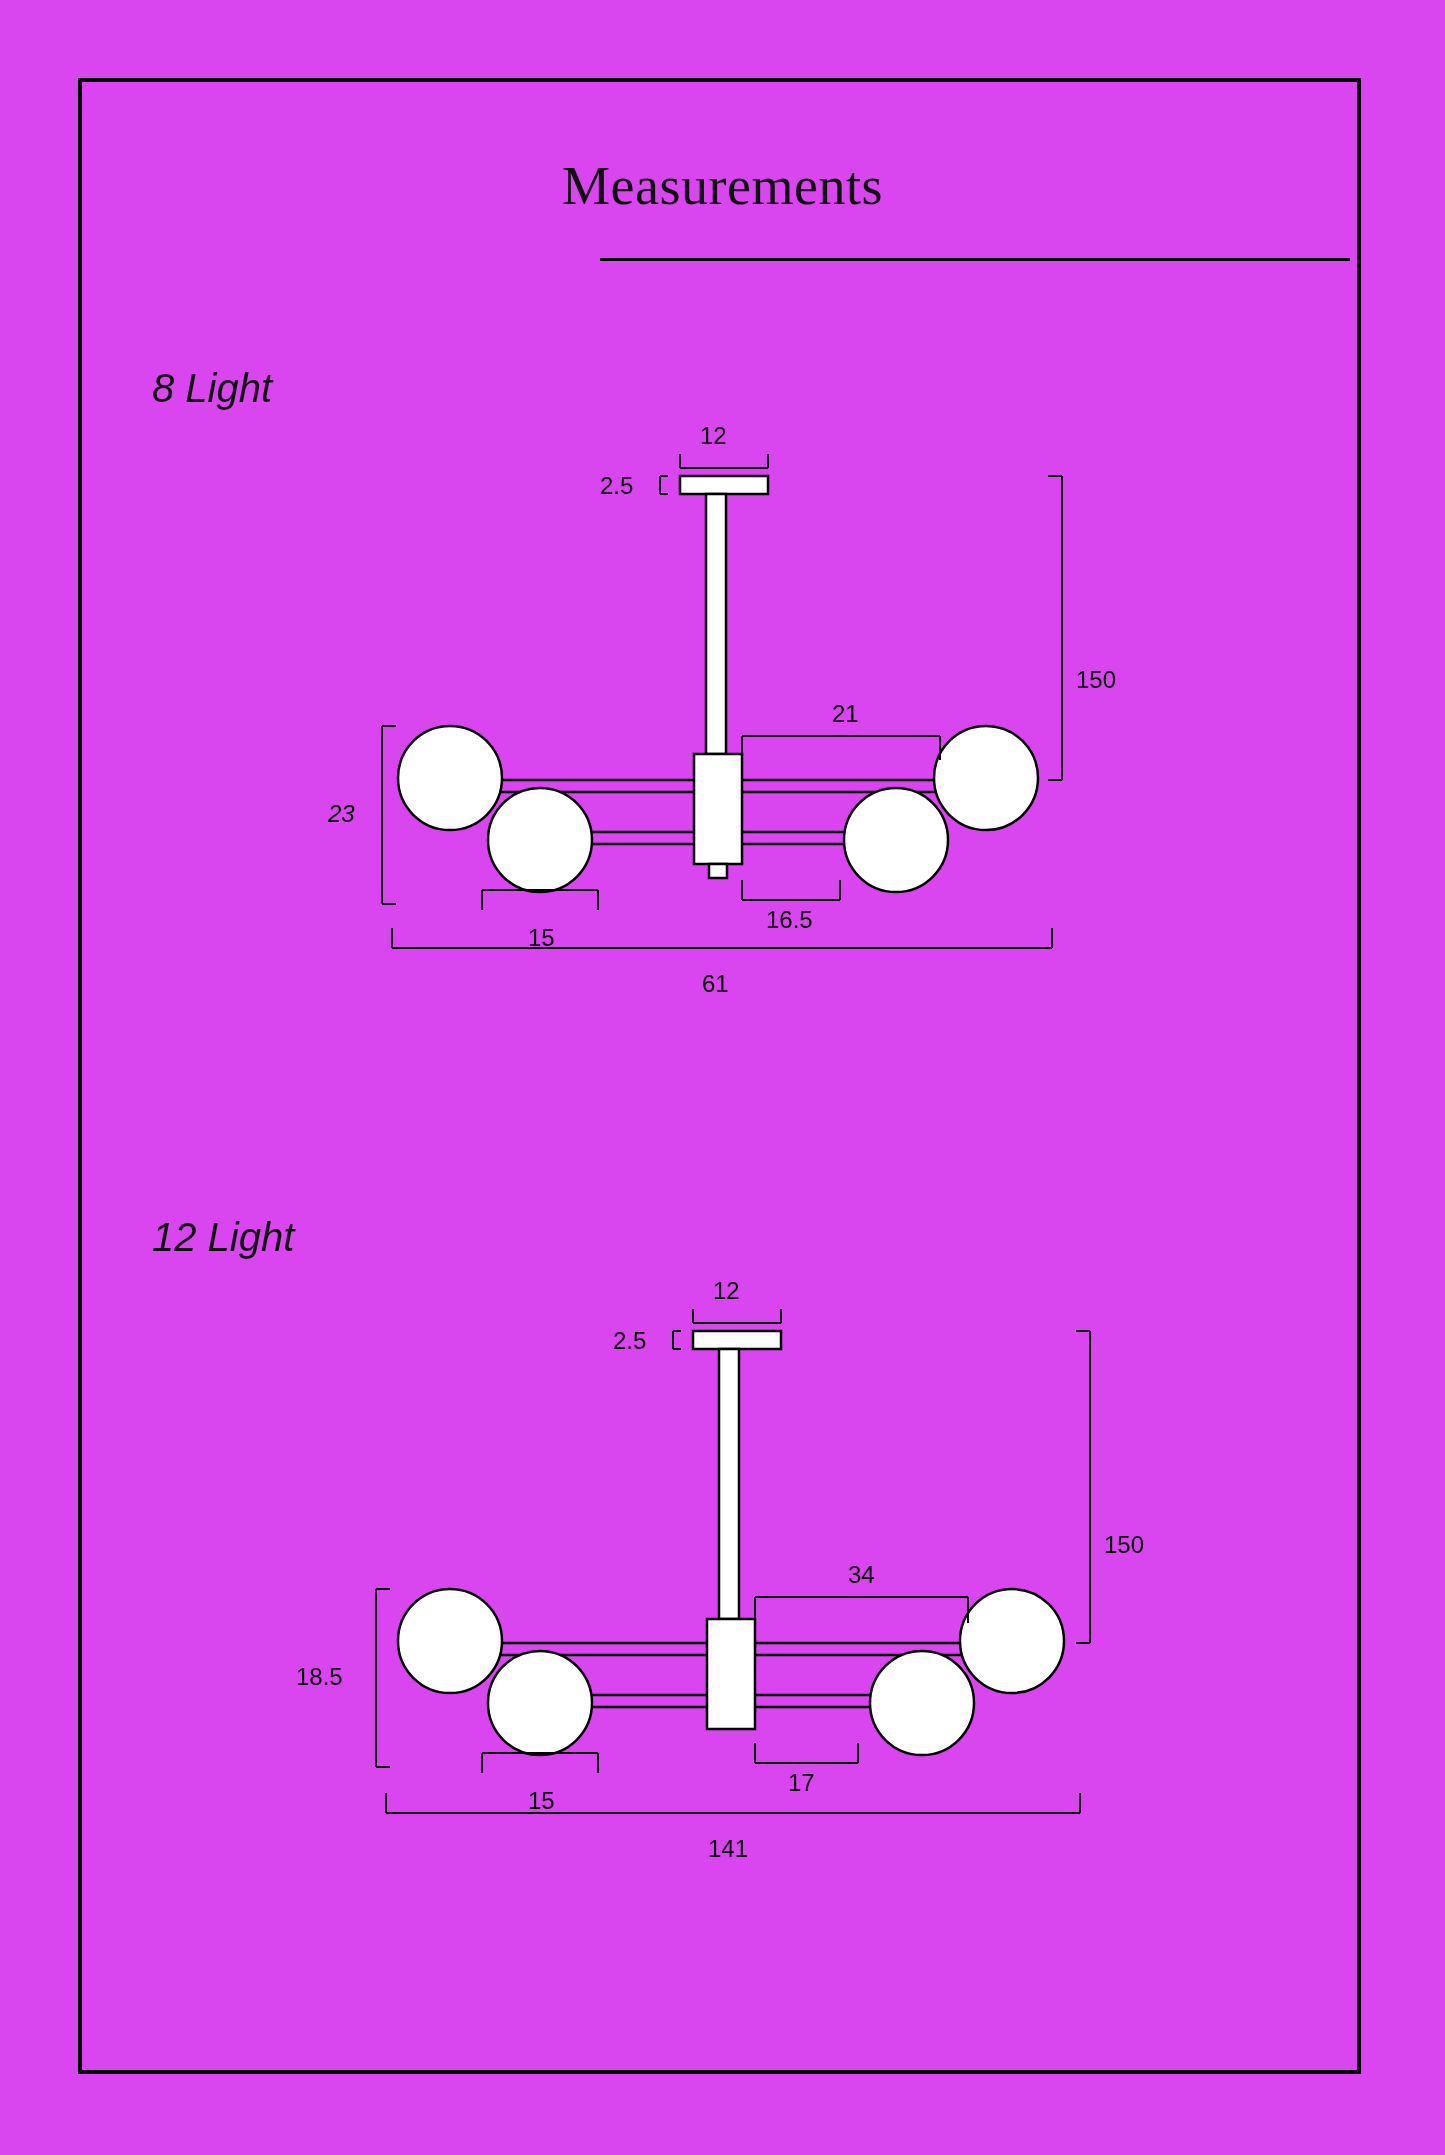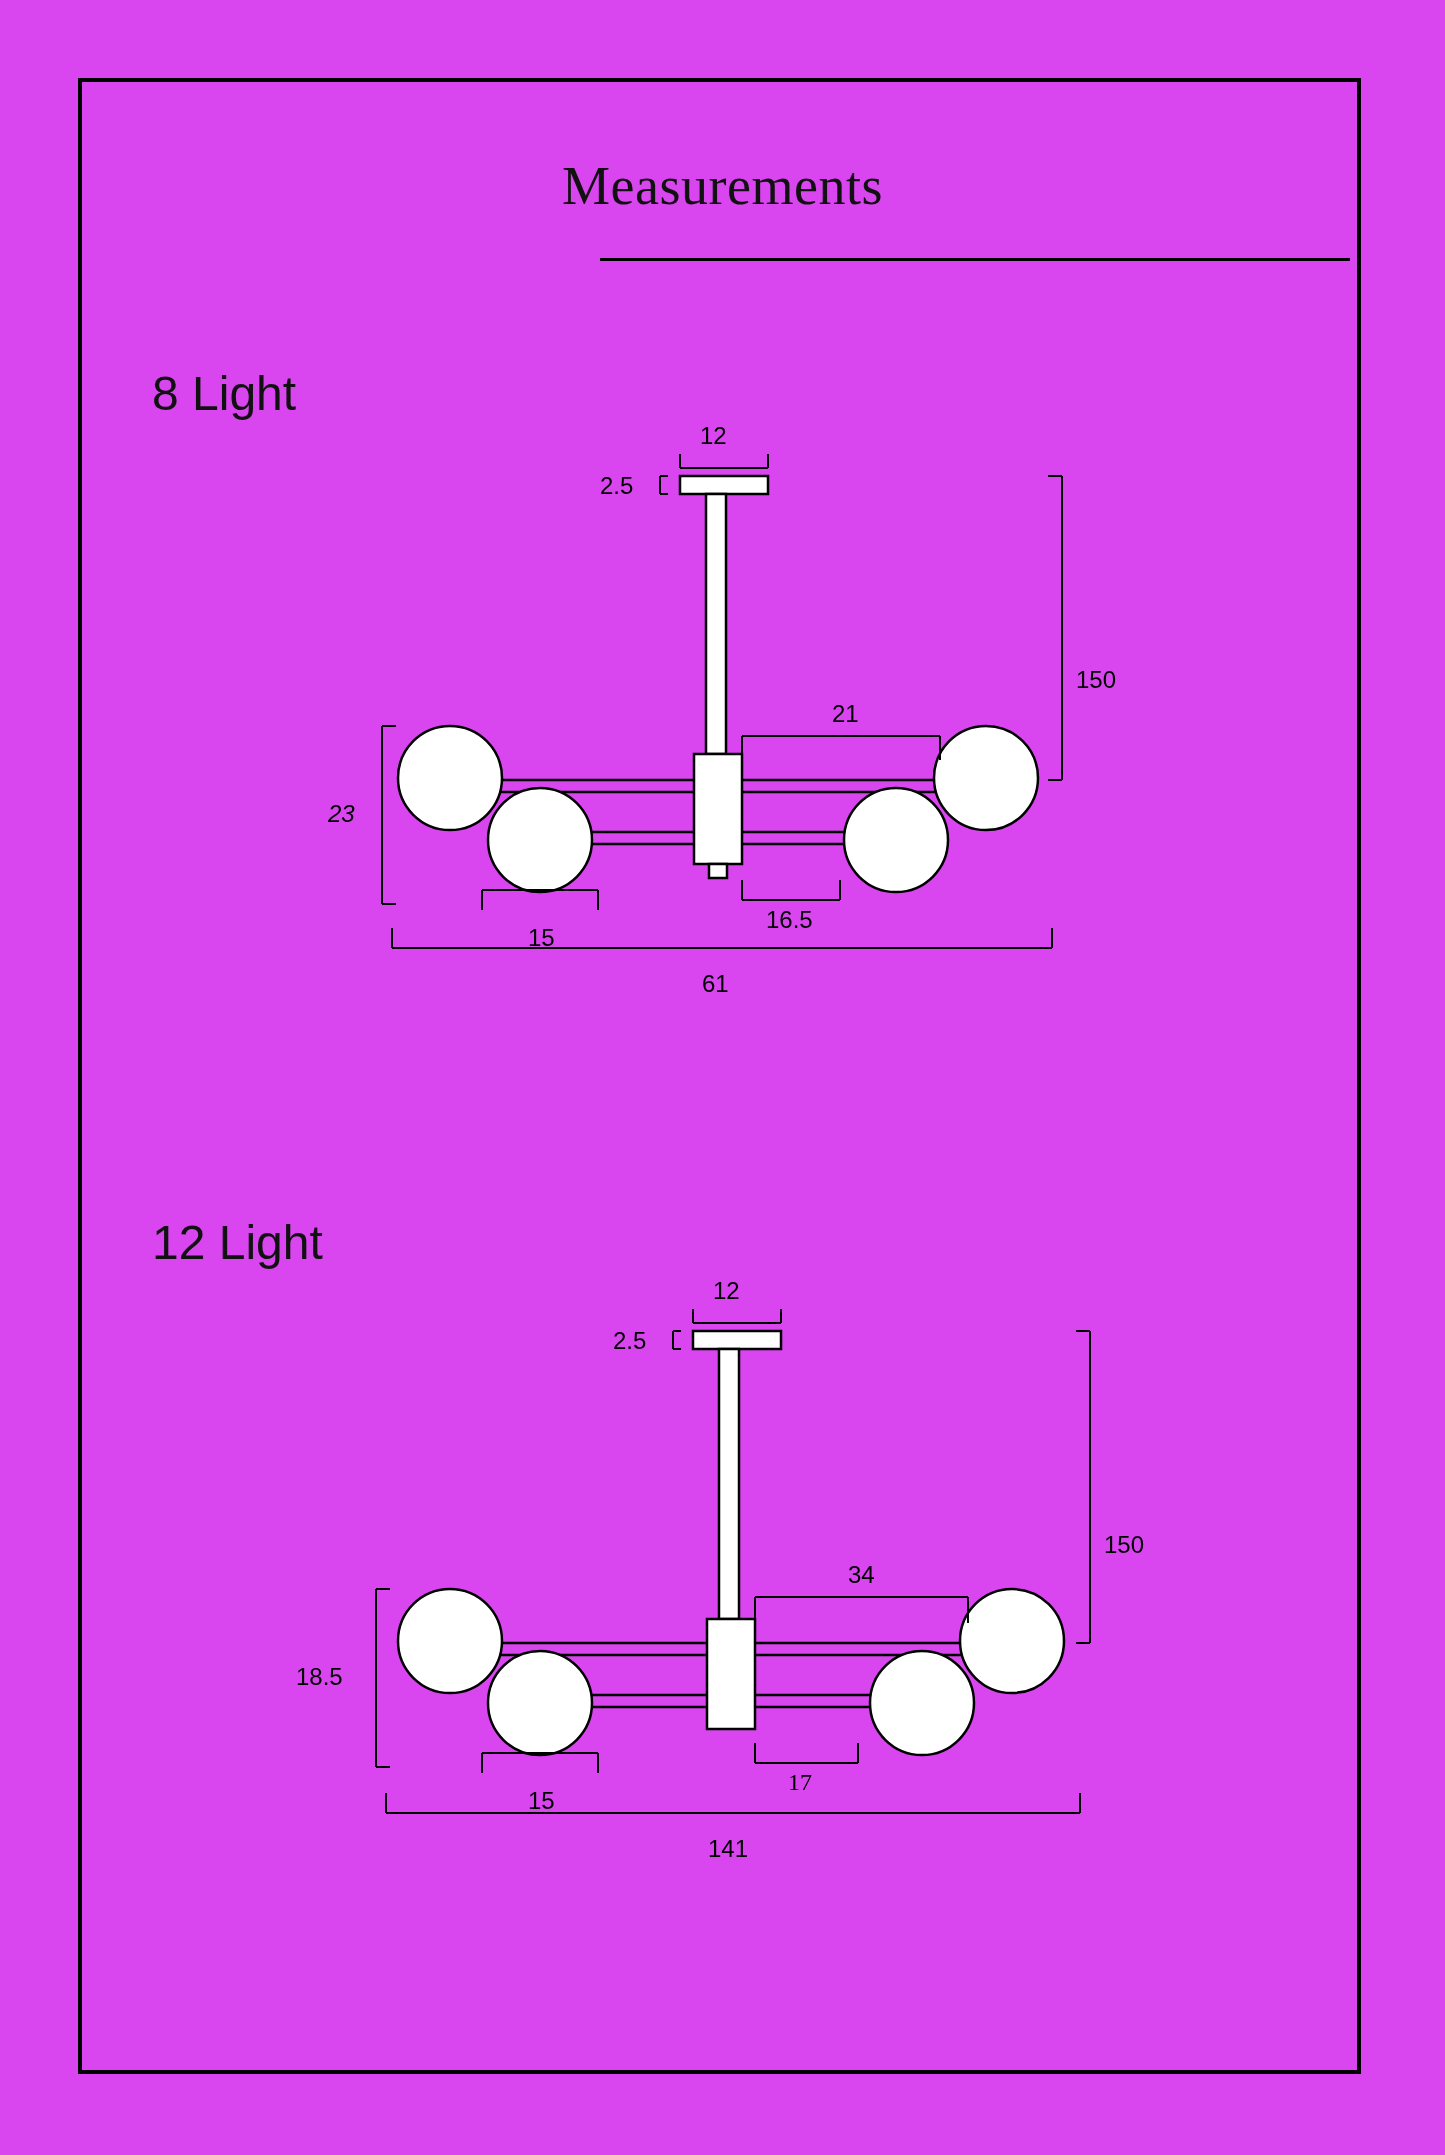--- a/index.html
+++ b/index.html
@@ -46,23 +46,24 @@
     position: absolute;
     left: 600px;
     top: 258px;
     width: 750px;
     height: 3px;
     background: #000000;
   }
   .section-label {
     position: absolute;
     font-family: "Liberation Sans", sans-serif;
-    font-size: 48px;
+    font-size: 40px;
     letter-spacing: 0px;
     color: #111111;
+    font-style: italic;
   }
   #label-8 { left: 152px; top: 366px; }
   #label-12 { left: 152px; top: 1215px; text-align: center; }
 
   .fig {
     position: absolute;
     left: 0;
     width: 1171px;
   }
   #fig-8 { top: 400px; height: 750px; }
@@ -218,18 +219,18 @@
         <line x1="386" y1="548" x2="386" y2="568"></line>
         <line x1="1080" y1="548" x2="1080" y2="568"></line>
         <line x1="386" y1="568" x2="1080" y2="568"></line>
       </g>
     </svg>
 
     <div class="dim-text" style="left:713px; top:32px;">12</div>
     <div class="dim-text" style="left:613px; top:82px;">2.5</div>
     <div class="dim-text" style="left:1104px; top:286px;">150</div>
     <div class="dim-text" style="left:848px; top:316px;">34</div>
-    <div class="dim-text" style="left:788px; top:524px;font-family:Liberation Serif, serif;">17</div>
+    <div class="dim-text" style="left:788px; top:524px;">17</div>
     <div class="dim-text" style="left:528px; top:542px;">15</div>
     <div class="dim-text" style="left:296px; top:418px;">18.5</div>
     <div class="dim-text" style="left:708px; top:590px;">141</div>
   </div>
 </div>
 
 </body></html>

